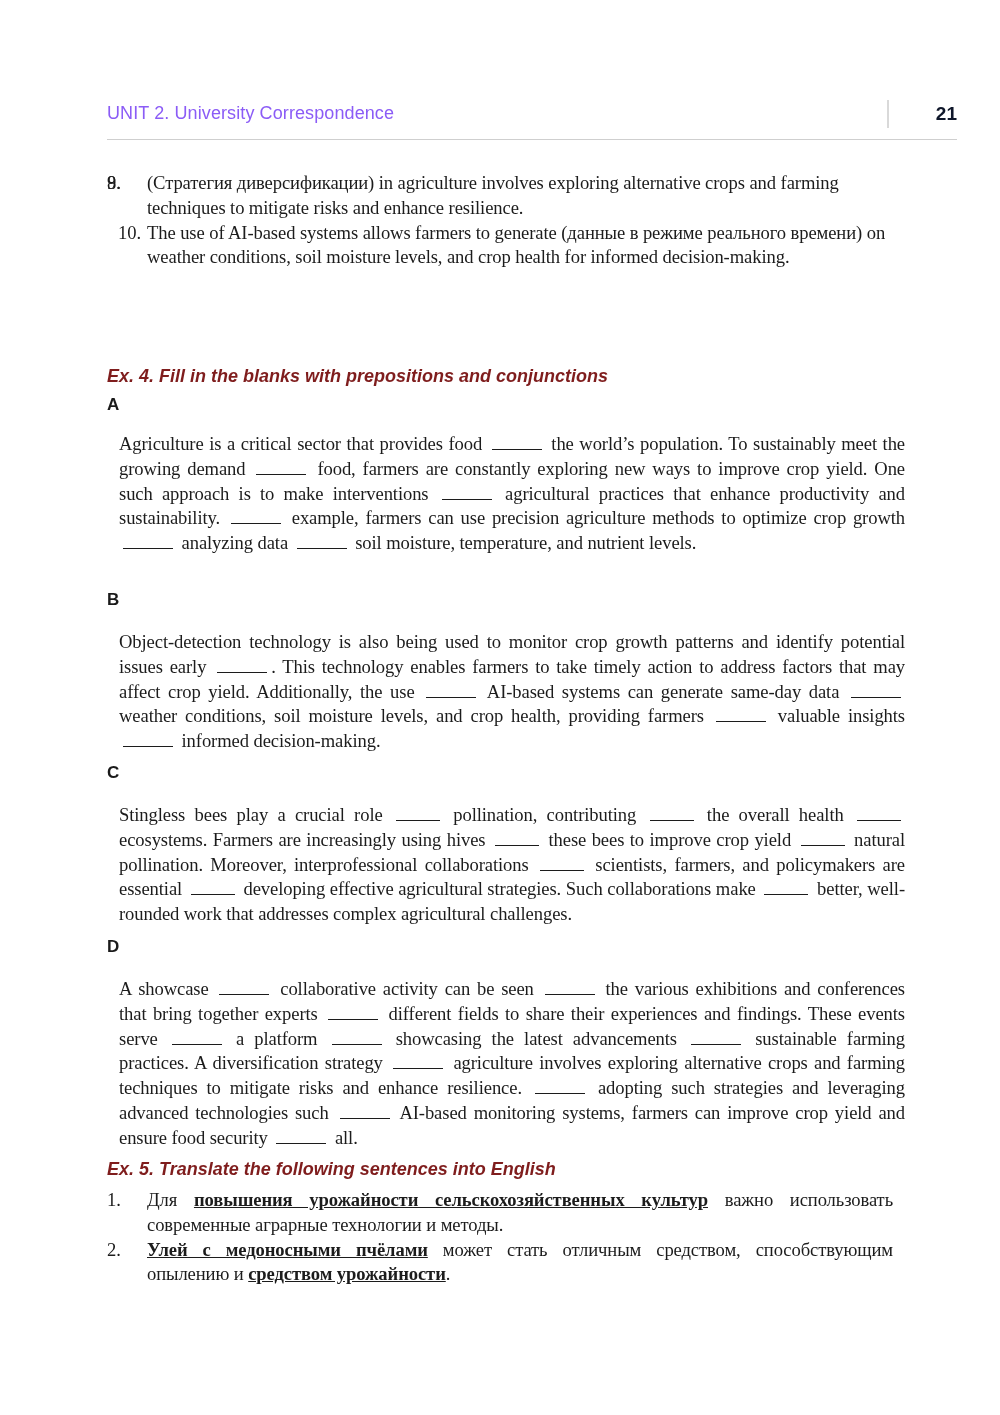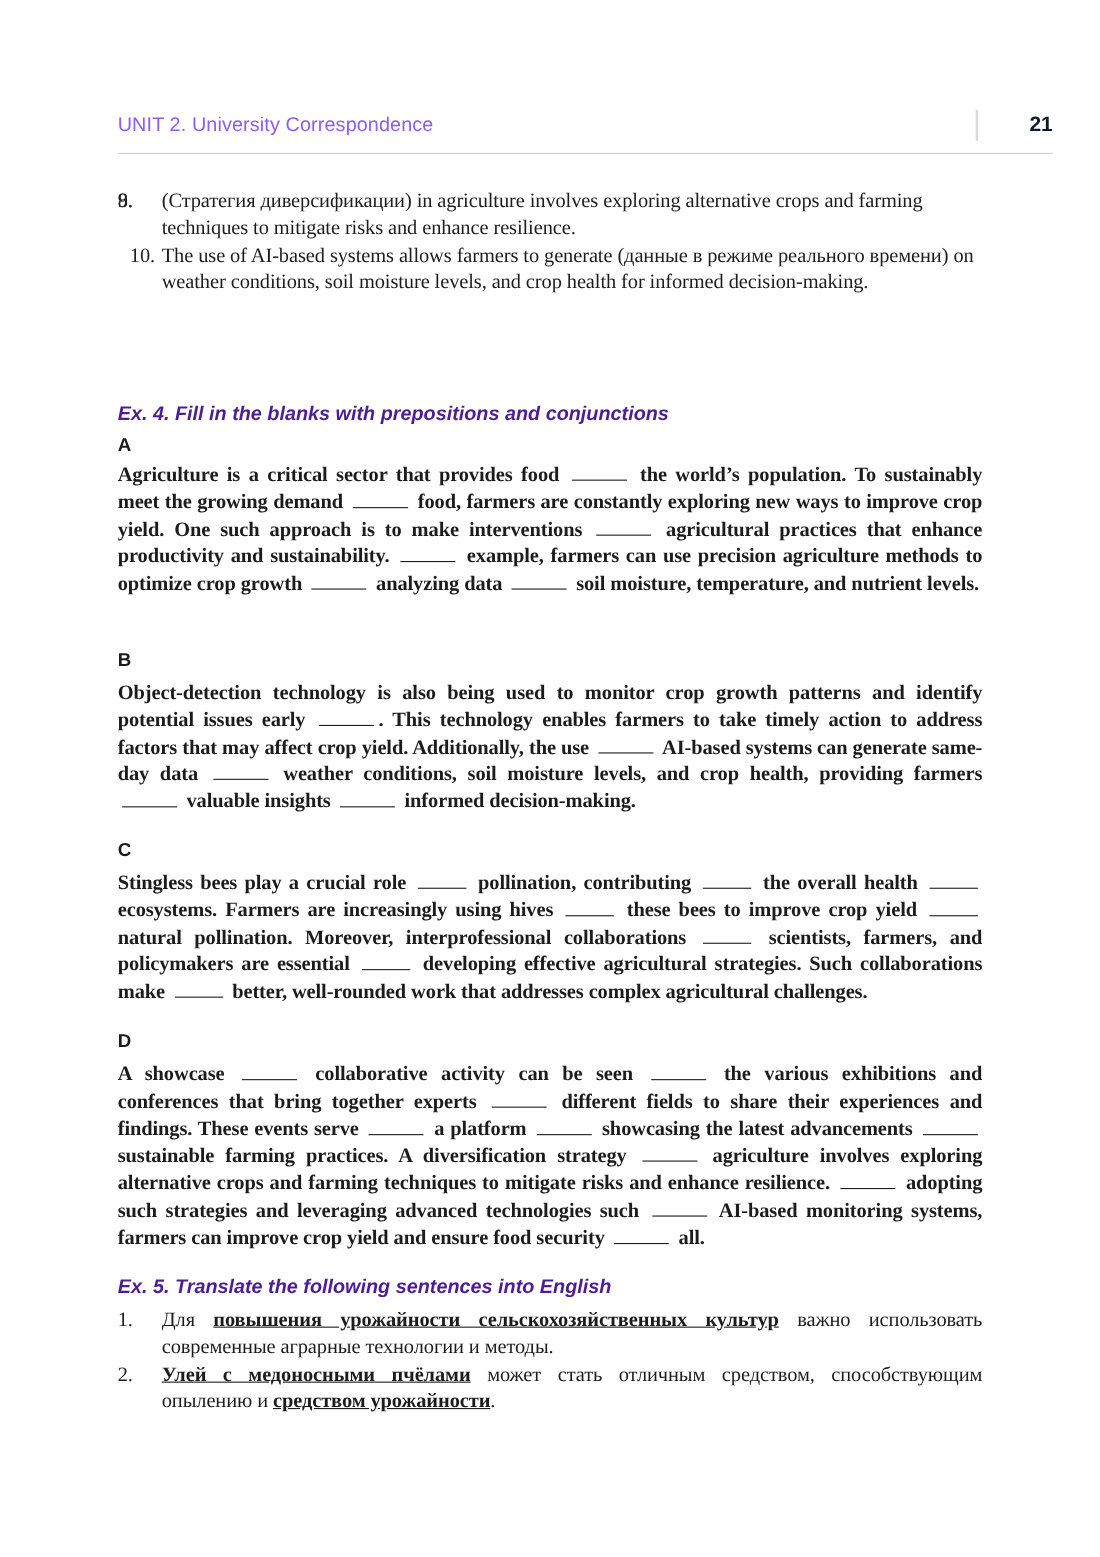--- a/index.html
+++ b/index.html
@@ -12,24 +12,24 @@
   .rh-rule { position: absolute; left: 0; top: 39px; width: 850px; height: 1px; background: #cfcfcf; }
 
   .serif { font-family: "Liberation Serif", serif; font-size: 18.6px; line-height: 24.8px; letter-spacing: -0.1px; }
   .justify { text-align: justify; }
 
   .numlist { position: absolute; left: 107px; width: 786px; margin: 0; padding: 0; list-style: none; }
   .numlist li { position: relative; padding-left: 40px; }
   .numlist .num { position: absolute; left: 0; top: 0; }
   .numlist li.wide .num { left: -2px; margin-left: 13px; }
 
-  .ex-title { position: absolute; left: 107px; font-family: "Liberation Sans", sans-serif; font-weight: bold; font-style: italic; font-size: 18px; color: #4c1d95; }
+  .ex-title { position: absolute; left: 107px; font-family: "Liberation Sans", sans-serif; font-weight: bold; font-style: italic; font-size: 18px; color: #7f1d1d; }
   .sec-letter { position: absolute; left: 107px; font-family: "Liberation Sans", sans-serif; font-weight: bold; font-size: 17px; color: #1a1a1a; }
 
-  .para { position: absolute; left: 107px; width: 786px; margin: 0; font-weight: bold; }
+  .para { position: absolute; left: 107px; width: 786px; margin: 12px; }
   .blank { display: inline-block; width: 50px; border-bottom: 1px solid #1c1c1c; height: 1px; vertical-align: baseline; margin: 0 4px; }
   .blank.short { width: 44px; }
   .b { font-weight: bold; text-decoration: underline; }
 </style>
 </head>
 <body>
 
 <div class="running-head">
   <span class="rh-title">UNIT 2. University Correspondence</span>
   <span class="rh-sep"></span>

